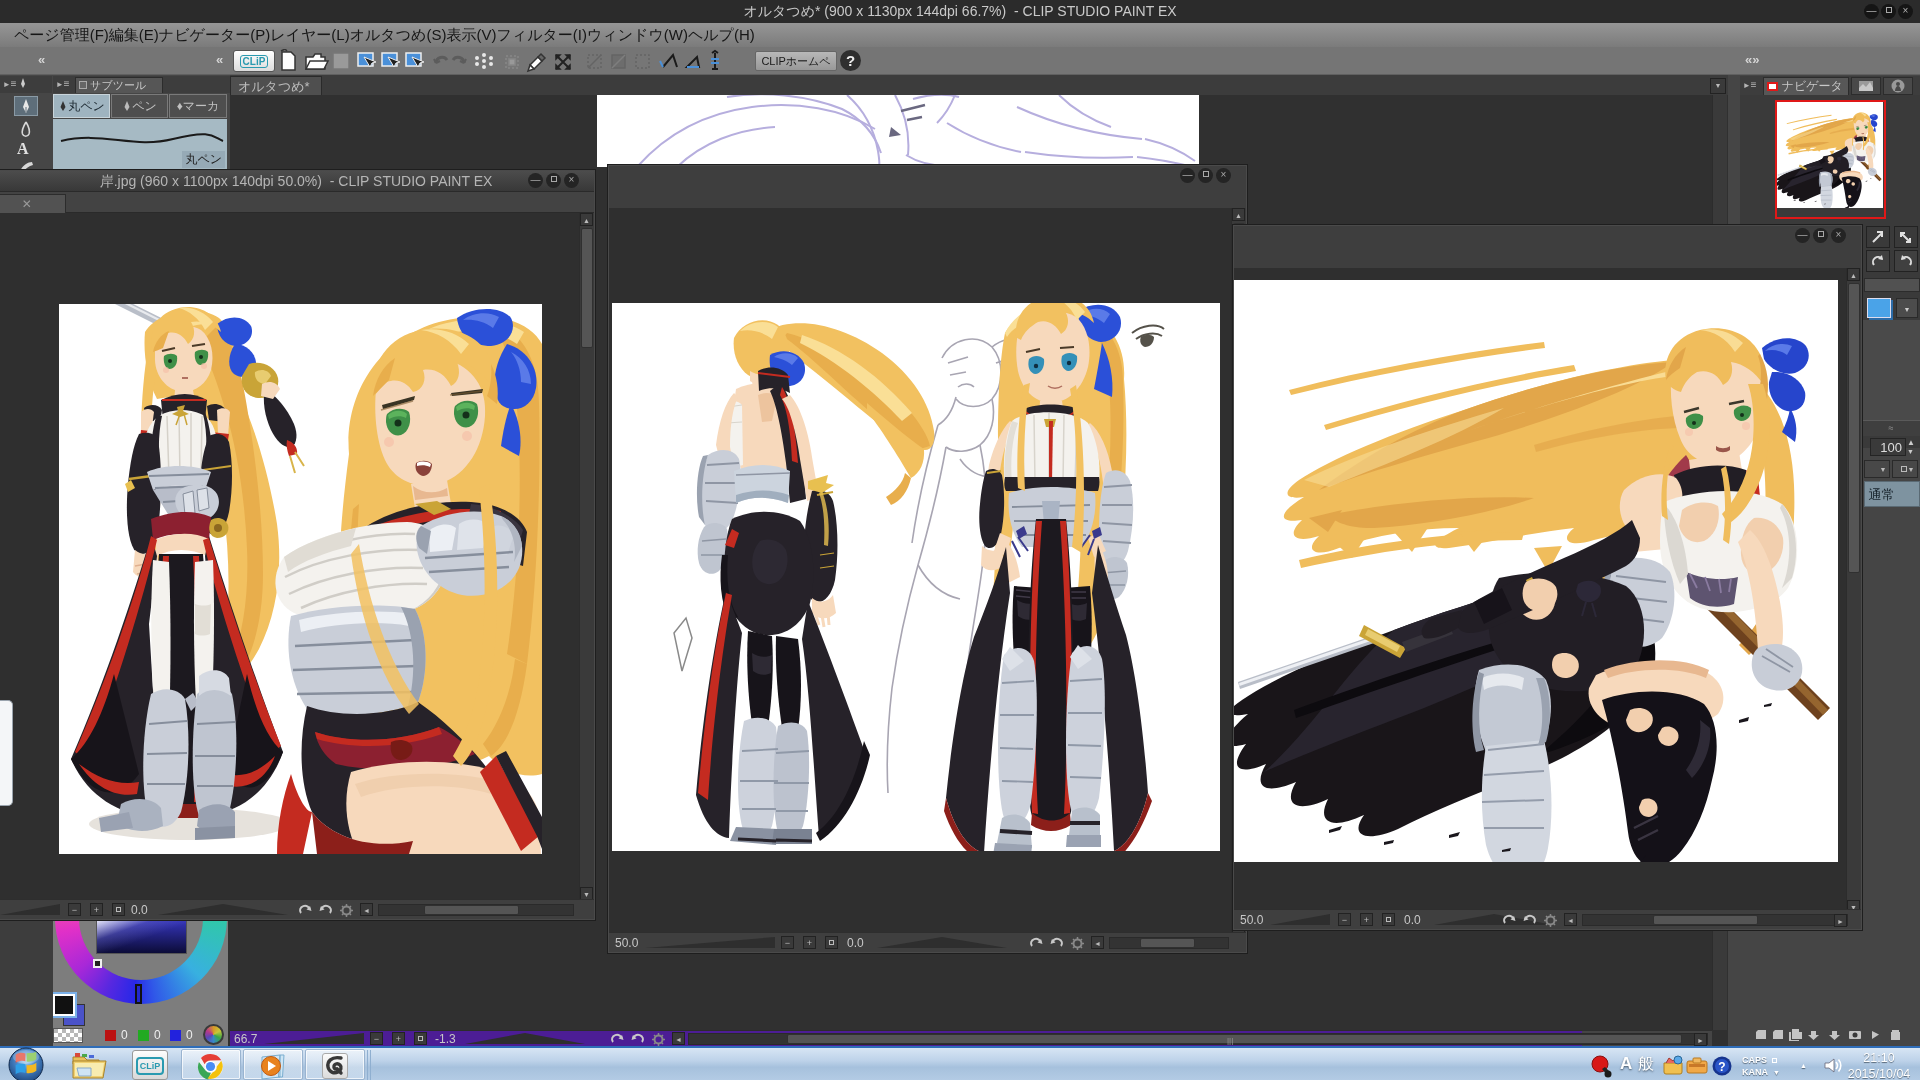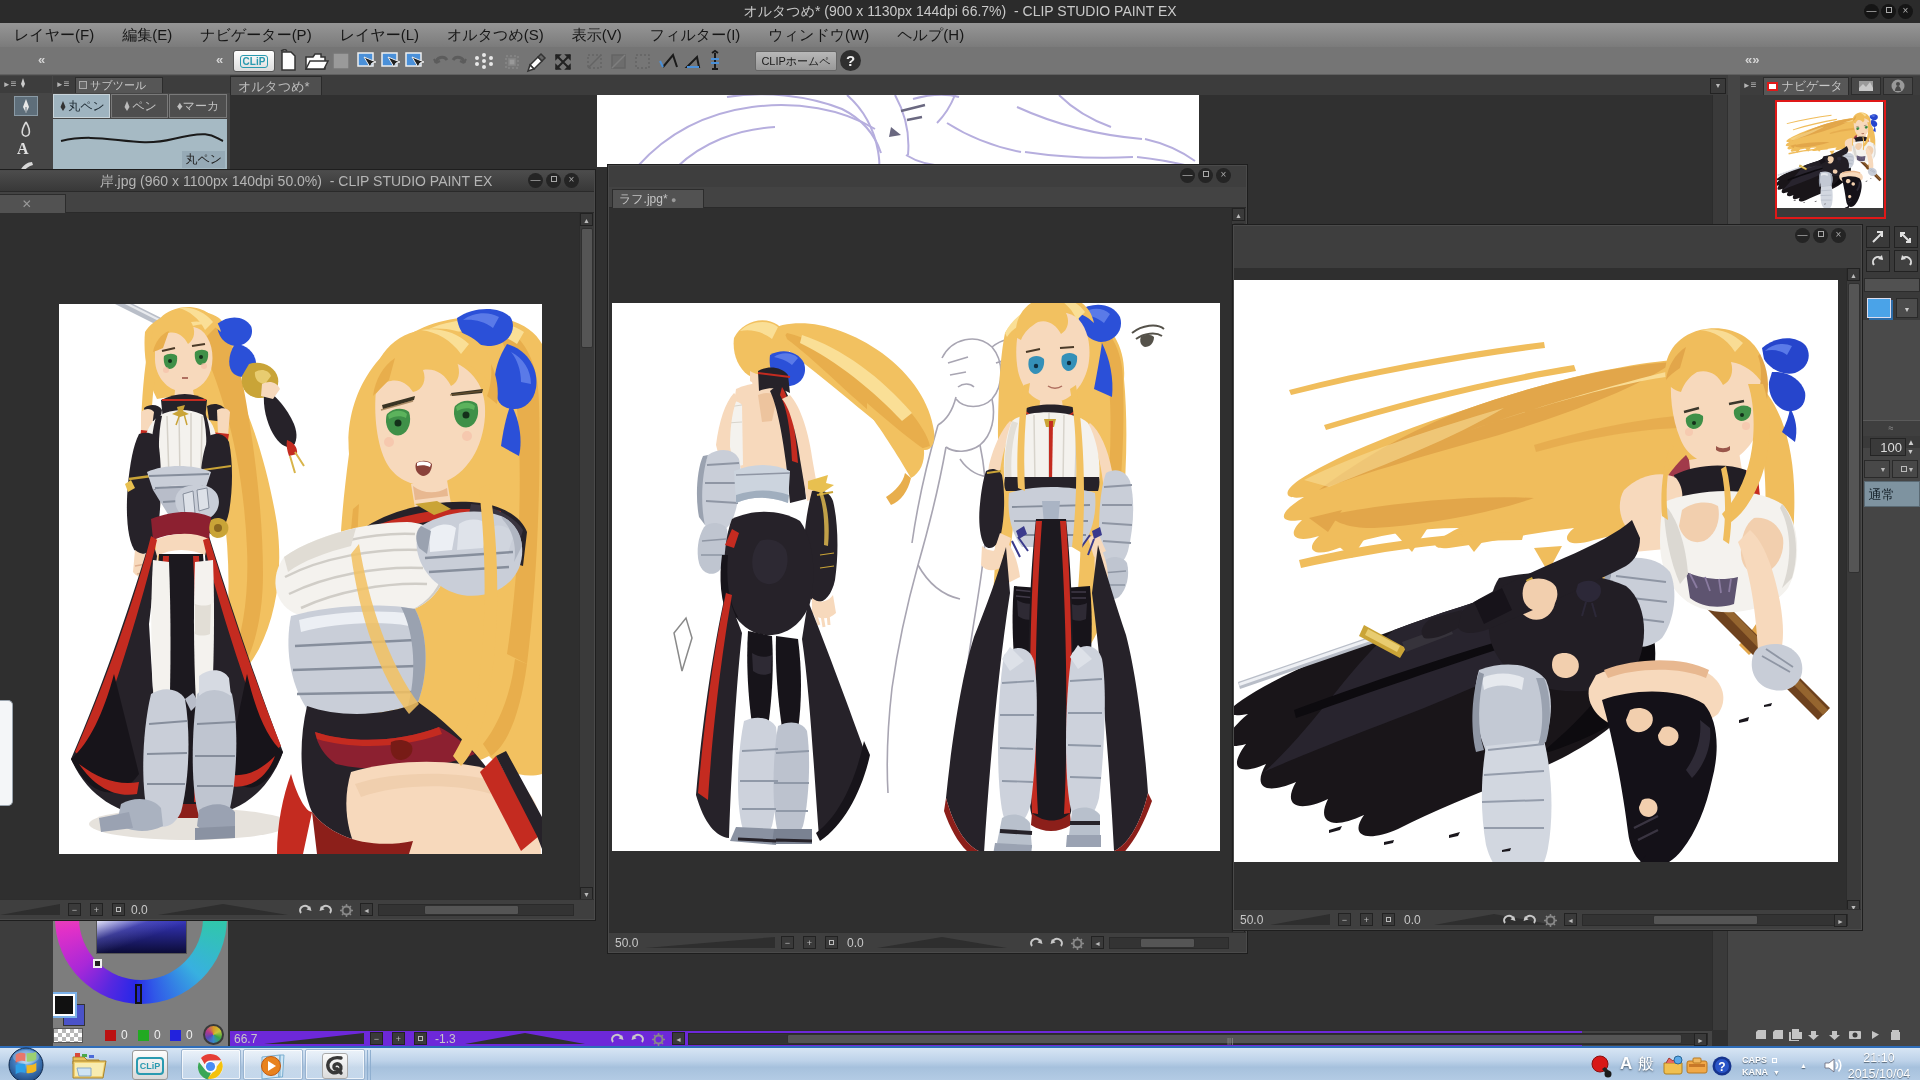--- a/index.html
+++ b/index.html
@@ -1,19 +1,19 @@
 <!DOCTYPE html>
 <html><head><meta charset="utf-8"><style>
 *{margin:0;padding:0;box-sizing:border-box}
 html,body{width:1920px;height:1080px;overflow:hidden;background:#303030;font-family:"Liberation Sans",sans-serif}
 .abs{position:absolute}
 #titlebar{position:absolute;left:0;top:0;width:1920px;height:23px;background:#2b2b2b;color:#c9c9c9;font-size:14px;text-align:center;line-height:22px}
 .osbtn{position:absolute;top:4px;width:15px;height:15px;border-radius:8px;background:#151515;color:#b0b0b0;font-size:10px;line-height:14px;text-align:center}
 #menubar{position:absolute;left:0;top:23px;width:1920px;height:24px;background:linear-gradient(#969696,#7b7b7b);color:#161616;font-size:15px;line-height:24px}
-#menubar span{margin-left:28px}
+#menubar span{}
 #toolbar{position:absolute;left:0;top:47px;width:1920px;height:28px;background:#757575;border-bottom:1px solid #606060}
 #tabbar{position:absolute;left:0;top:75px;width:1920px;height:20px;background:#3c3c3c}
 .doctab{position:absolute;background:#4f4f4f;color:#bdbdbd;font-size:13px;line-height:19px;padding-left:7px;border:1px solid #2a2a2a;border-bottom:none}
 .arr{color:#d4d4d4;font-size:13px;font-weight:bold;position:absolute;top:5px}
 
 .win{position:absolute;background:#3e3e3e;border:1px solid #1e1e1e;box-shadow:0 0 0 1px #4a4a4a inset}
 .wtitle{position:absolute;left:1px;right:1px;top:1px;height:21px;background:linear-gradient(#4c4c4c,#383838);color:#b5b5b5;font-size:14px;text-align:center;line-height:21px;border-bottom:1px solid #2a2a2a}
 .wbtn{position:absolute;top:3px;width:15px;height:15px;border-radius:8px;background:#242424;color:#a8a8a8;font-size:10px;line-height:14px;text-align:center}
 .wtabs{position:absolute;left:1px;right:1px;top:22px;height:21px;background:#434343;border-bottom:1px solid #2a2a2a}
 .wtab{position:absolute;top:2px;height:19px;background:#525252;color:#c4c4c4;font-size:12px;line-height:18px;padding:0 6px;border:1px solid #2c2c2c;border-bottom:none}
@@ -27,21 +27,21 @@
 
 #taskbar{position:absolute;left:0;top:1046px;width:1920px;height:34px;background:linear-gradient(#d7e5f4 0%,#bdd2e9 40%,#a6c1dd 60%,#b3cbe4 100%);border-top:2px solid #2e6db9}
 .tbtn{position:absolute;top:1px;height:31px;background:linear-gradient(rgba(255,255,255,0.55),rgba(230,240,250,0.35));border:1px solid #9ab4d0;box-shadow:0 0 0 1px rgba(255,255,255,0.7) inset;border-radius:2px}
 </style></head><body>
 
 <div id="titlebar">オルタつめ* (900 x 1130px 144dpi 66.7%)&nbsp;&nbsp;- CLIP STUDIO PAINT EX</div>
 <div class="osbtn" style="left:1864px">—</div>
 <div class="osbtn" style="left:1881px"><span style="display:inline-block;width:6px;height:6px;border:1.5px solid #a8a8a8;vertical-align:1px"></span></div>
 <div class="osbtn" style="left:1898px">×</div>
 
-<div id="menubar"><span style="margin-left:14px">レイヤー(F)</span><span>編集(E)</span><span>ナビゲーター(P)</span><span>レイヤー(L)</span><span>オルタつめ(S)</span><span>表示(V)</span><span>フィルター(I)</span><span>ウィンドウ(W)</span><span>ヘルプ(H)</span></div>
+<div id="menubar"><span style="margin-left:14px">ページ管理(F)</span><span>編集(E)</span><span>ナビゲーター(P)</span><span>レイヤー(L)</span><span>オルタつめ(S)</span><span>表示(V)</span><span>フィルター(I)</span><span>ウィンドウ(W)</span><span>ヘルプ(H)</span></div>
 
 <div id="toolbar"></div>
 <div class="arr" style="left:38px;top:52px">«</div>
 <div class="arr" style="left:216px;top:52px">«</div>
 <div class="arr" style="left:1745px;top:52px">«»</div>
 <div id="tb-icons">
  <div class="abs" style="left:233px;top:50px;width:42px;height:22px;background:linear-gradient(#fefefe,#dcdcdc);border:1px solid #555;border-radius:3px;text-align:center"><span style="font-size:10px;font-weight:bold;color:#2a9ab0;border:1.5px solid #2a9ab0;border-radius:3px;padding:0 2px;display:inline-block;margin-top:3px">CLiP</span></div>
  <svg class="abs" style="left:278px;top:49px" width="460" height="24" viewBox="0 0 460 24">
   <g stroke="#f0f0f0" fill="none" stroke-width="1.5">
    <path d="M4 3 h9 l4 4 v14 h-13z" fill="#fdfdfd" stroke="#333"></path>
@@ -248,21 +248,21 @@
   <div class="abs" style="left:0px;top:108px;width:30px;height:15px;border:1px solid #555;background:repeating-conic-gradient(#fff 0 25%,#b8b8b8 0 50%) 0 0/8px 8px"></div>
   <div class="abs" style="left:52px;top:110px;width:11px;height:11px;background:#bb1111"></div>
       <div class="abs" style="left:68px;top:108px;color:#eee;font-size:12px">0</div>
   <div class="abs" style="left:85px;top:110px;width:11px;height:11px;background:#22aa22"></div>
       <div class="abs" style="left:101px;top:108px;color:#eee;font-size:12px">0</div>
   <div class="abs" style="left:117px;top:110px;width:11px;height:11px;background:#2222dd"></div>
       <div class="abs" style="left:133px;top:108px;color:#eee;font-size:12px">0</div>
   <div class="abs" style="left:150px;top:104px;width:21px;height:21px;border-radius:50%;background:conic-gradient(#d89828,#c8c838,#38a848,#3888c8,#5848b8,#b83888,#d89828);border:2px solid #3a3a3a"></div>
  </div>
  <div class="abs" style="left:228px;top:920px;width:1484px;height:110px;background:#303030"></div>
- <div class="abs" style="left:230px;top:1030px;width:1352px;height:16px;background:#6d28d9;border-top:1px solid #2c2c2c">
+ <div class="abs" style="left:230px;top:1030px;width:1352px;height:16px;background:#4c1d95;border-top:1px solid #2c2c2c">
   <div class="st" style="left:4px;top:1px">66.7</div>
   <div class="wedge" style="left:34px;width:100px;top:2px;clip-path:polygon(0 100%,100% 0,100% 100%)"></div>
   <div class="sq" style="left:140px;top:1px">−</div>
       <div class="sq" style="left:162px;top:1px">+</div>
       <div class="sq" style="left:184px;top:1px"><span style="display:inline-block;width:5px;height:5px;border:1.5px solid #bbb;vertical-align:1px"></span></div>
   <div class="st" style="left:205px;top:1px">-1.3</div>
   <div class="wedge" style="left:235px;width:120px;top:2px;clip-path:polygon(0 100%,50% 0,100% 100%)"></div>
   <svg class="abs" style="left:380px;top:2px" width="15" height="13">
         <path d="M3 9 a5 4.5 0 1 1 9 -3" fill="none" stroke="#c8c8c8" stroke-width="2"></path>
         <path d="M12 2 l1.5 5 -5 -1.5z" fill="#c8c8c8"></path>
@@ -328,23 +328,20 @@
   <div class="sq" style="left:362px;top:3px"><span style="font-size:7px">◄</span></div>
   <div style="position:absolute;left:380px;top:4px;width:196px;height:12px;background:#333;border:1px solid #2a2a2a">
         <div class="sbar" style="left:45px;top:0;width:95px;height:10px"></div>
       </div>
  </div>
 </div>
 <div id="win-rafu" class="win" style="left:607px;top:164px;width:641px;height:790px">
  <div class="wbtn" style="right:52px">—</div>
     <div class="wbtn" style="right:34px"><span style="display:inline-block;width:6px;height:6px;border:1.5px solid #a8a8a8;vertical-align:1px"></span></div>
     <div class="wbtn" style="right:16px">×</div>
- <div class="wtabs">
-      <div class="wtab" style="left:3px;width:92px">ラフ.jpg* <span style="color:#999;font-size:9px">●</span></div>
-    </div>
  <div class="wcanvas" style="left:1px;top:43px;width:624px;height:726px"></div>
  <svg class="abs" style="left:4px;top:138px" width="608" height="548" viewBox="0 0 608 548">
       <rect width="608" height="548" fill="#fff"></rect>
       <use href="#rafu-art"></use>
     </svg>
  <div class="vsb" style="right:1px;top:43px;height:726px">
       <div class="sq" style="left:0;top:0"><span style="font-size:7px">▲</span></div>
       <div class="sq" style="left:0;bottom:0"><span style="font-size:7px">▼</span></div>
       <div class="sbar" style="left:1px;top:15px;width:12px;height:130px"></div>
     </div>

